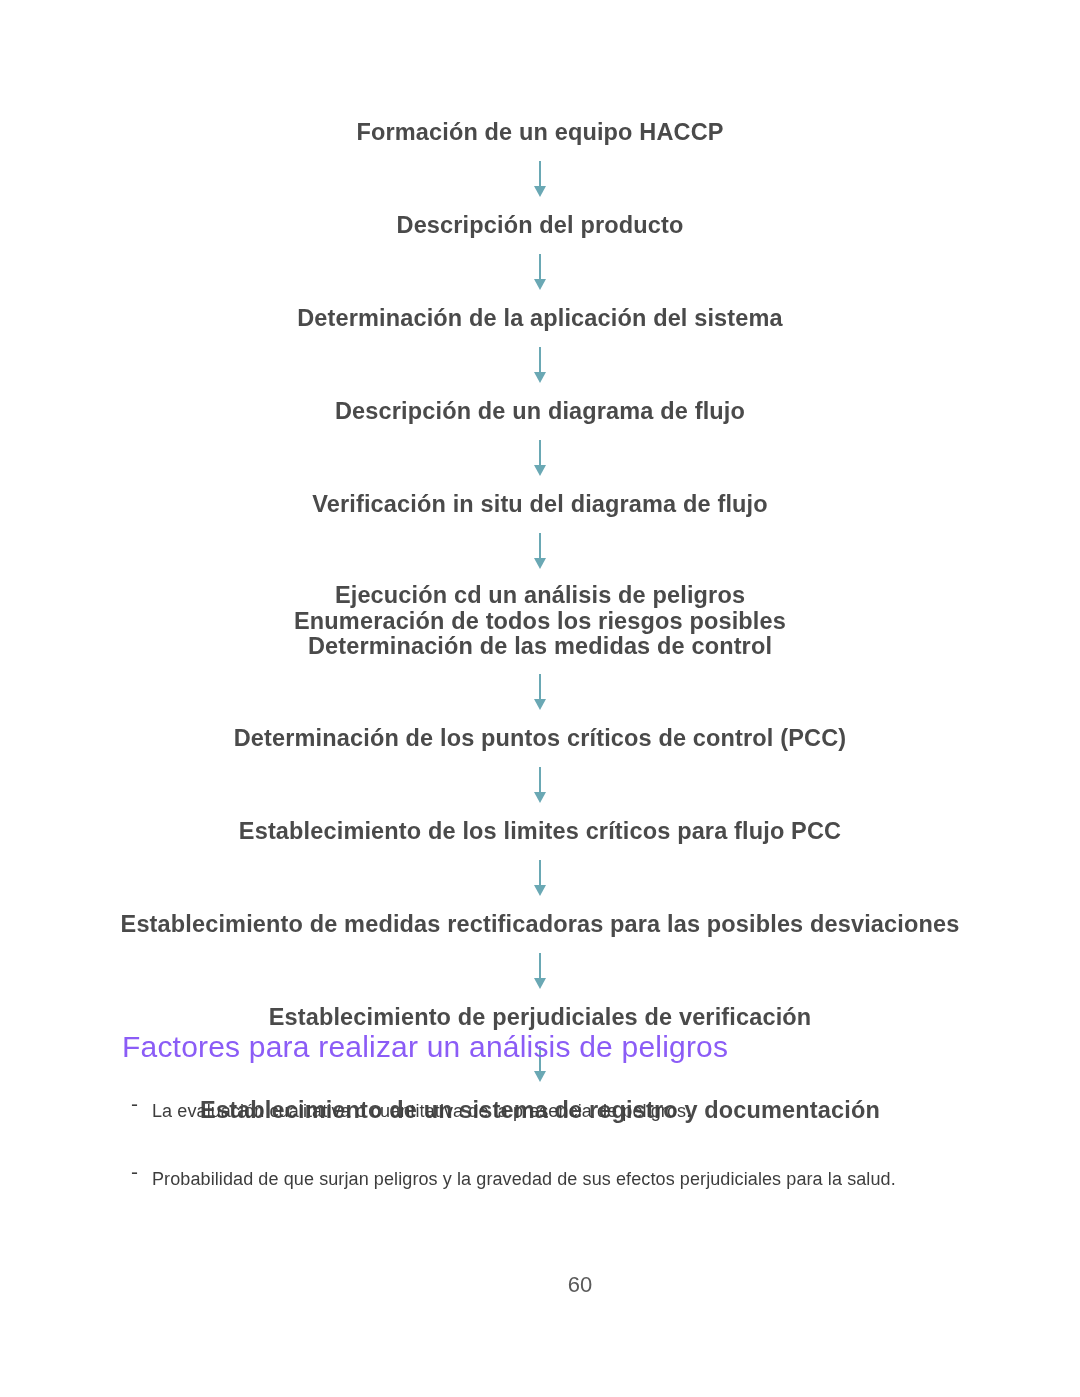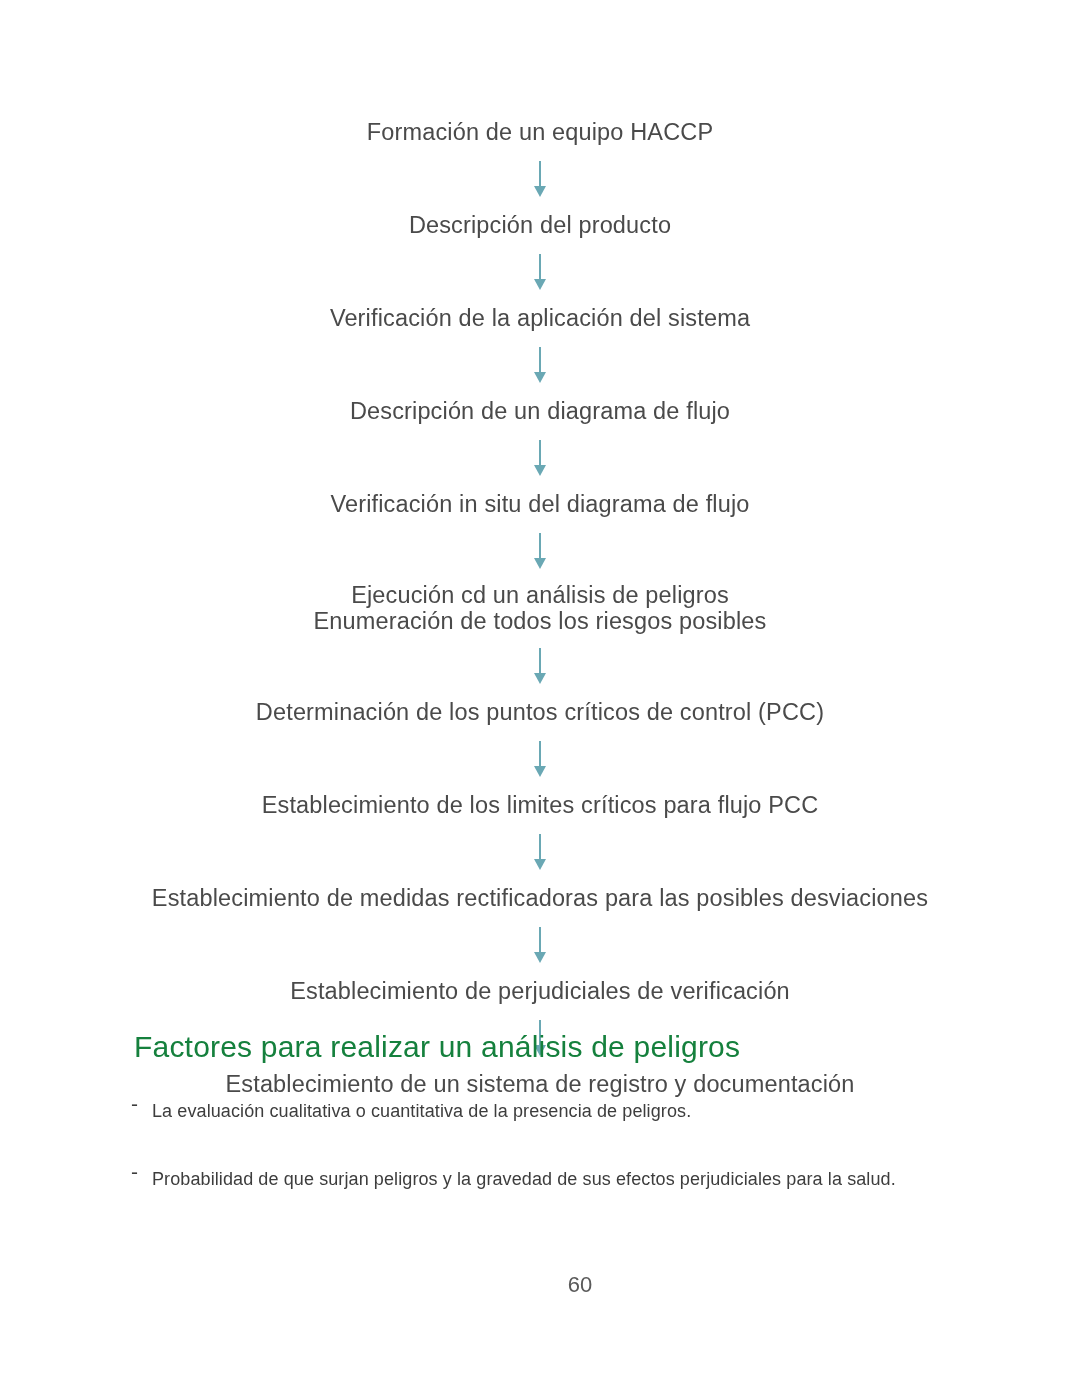--- a/index.html
+++ b/index.html
@@ -26,20 +26,21 @@
 
   
   .flowchart {
     position: absolute;
     left: 0;
     top: 118px;
     width: 1080px;
     display: flex;
     flex-direction: column;
     align-items: center;
+    font-weight: bold;
   }
 
   .flow-step {
     text-align: center;
     color: #4a4a4a;
     font-size: 23.5px;
     line-height: 29px;
     letter-spacing: 0.15px;
     white-space: nowrap;
   }
@@ -70,25 +71,25 @@
     border-left: 6.5px solid transparent;
     border-right: 6.5px solid transparent;
     border-top: 11px solid #6aa8b4;
     display: block;
     margin-top: -1px;
   }
 
   
   .section-heading {
     position: absolute;
-    left: 134px;
+    left: 122px;
     top: 1027px;
     font-size: 30px;
     line-height: 40px;
-    color: #15803d;
+    color: #8b5cf6;
     letter-spacing: 0.2px;
     white-space: nowrap;
   }
 
   
   .body-list {
     position: absolute;
     left: 131px;
     top: 1088px;
     width: 820px;
@@ -144,21 +145,21 @@
         <span class="head"></span>
       </div>
       <div class="flow-step">
         <span class="flow-line">Descripción del producto</span>
       </div>
       <div class="flow-arrow" style="margin-top: 14px; margin-bottom: 14px;">
         <span class="stem" style="height: 26px;"></span>
         <span class="head"></span>
       </div>
       <div class="flow-step">
-        <span class="flow-line">Verificación de la aplicación del sistema</span>
+        <span class="flow-line">Determinación de la aplicación del sistema</span>
       </div>
       <div class="flow-arrow" style="margin-top: 14px; margin-bottom: 14px;">
         <span class="stem" style="height: 26px;"></span>
         <span class="head"></span>
       </div>
       <div class="flow-step">
         <span class="flow-line">Descripción de un diagrama de flujo</span>
       </div>
       <div class="flow-arrow" style="margin-top: 14px; margin-bottom: 14px;">
         <span class="stem" style="height: 26px;"></span>
@@ -167,20 +168,21 @@
       <div class="flow-step">
         <span class="flow-line">Verificación in situ del diagrama de flujo</span>
       </div>
       <div class="flow-arrow" style="margin-top: 14px; margin-bottom: 14px;">
         <span class="stem" style="height: 26px;"></span>
         <span class="head"></span>
       </div>
       <div class="flow-step multi">
         <span class="flow-line">Ejecución cd un análisis de peligros</span>
         <span class="flow-line">Enumeración de todos los riesgos posibles</span>
+        <span class="flow-line">Determinación de las medidas de control</span>
       </div>
       <div class="flow-arrow" style="margin-top: 14px; margin-bottom: 14px;">
         <span class="stem" style="height: 26px;"></span>
         <span class="head"></span>
       </div>
       <div class="flow-step">
         <span class="flow-line">Determinación de los puntos críticos de control (PCC)</span>
       </div>
       <div class="flow-arrow" style="margin-top: 14px; margin-bottom: 14px;">
         <span class="stem" style="height: 26px;"></span>

